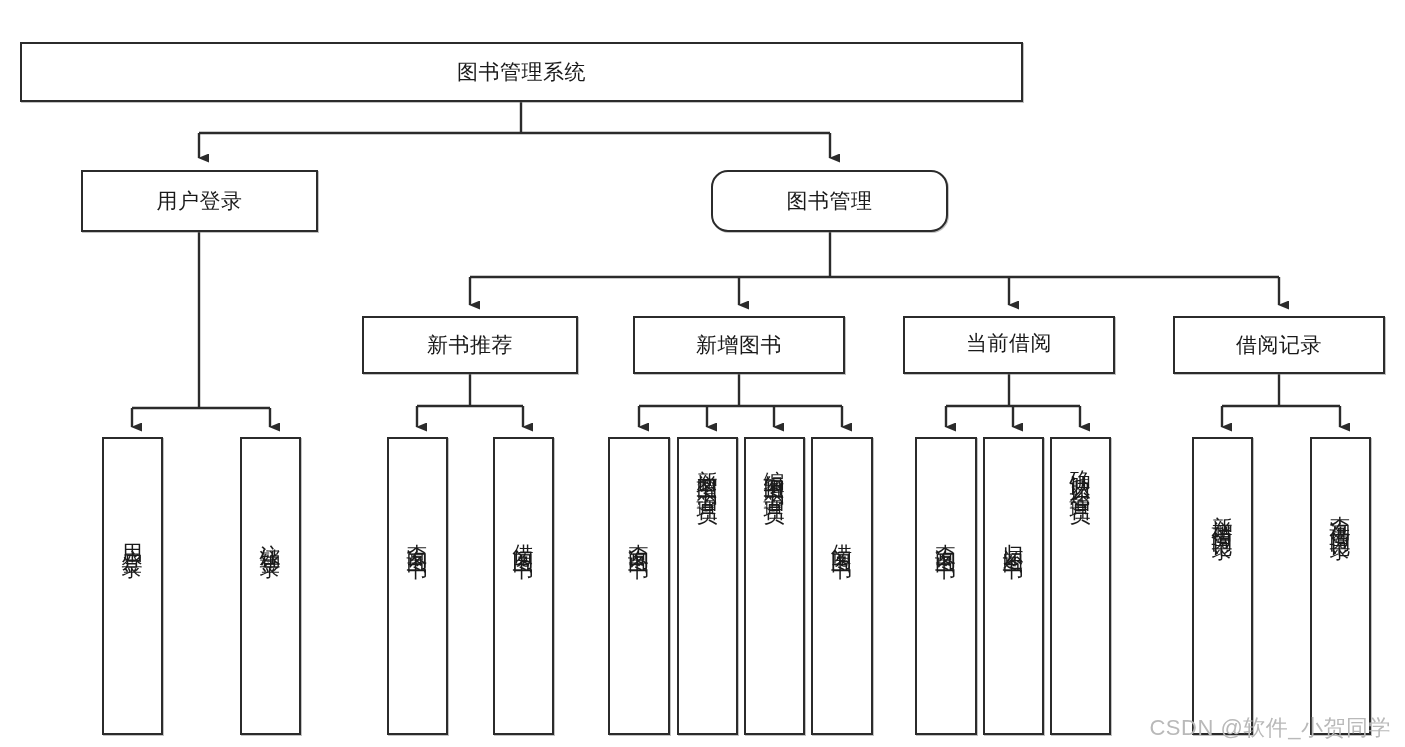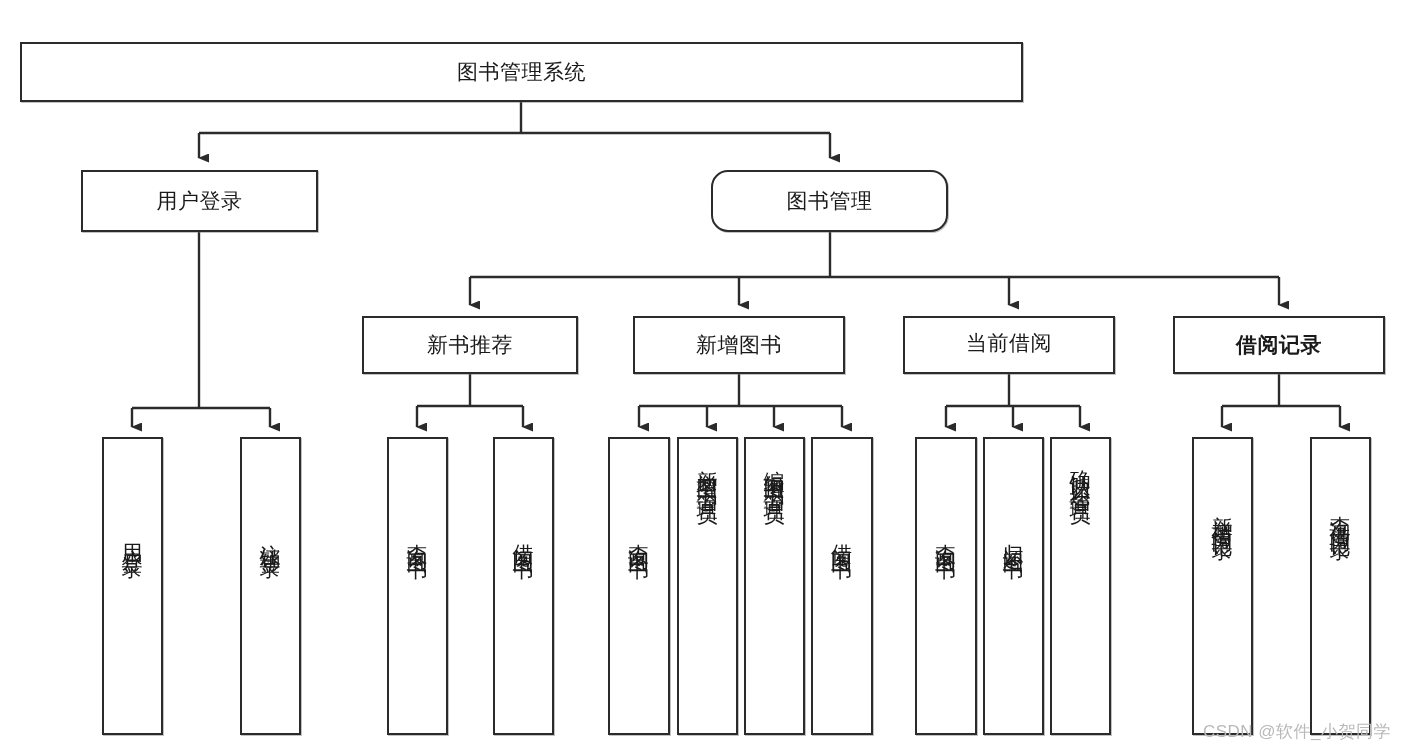--- a/index.html
+++ b/index.html
@@ -68,21 +68,21 @@
   }
   .conn {
     stroke: #2b2b2b;
     stroke-width: 2.4;
     fill: none;
   }
   .watermark {
     position: absolute;
     right: 14px;
     bottom: 4px;
-    font-size: 17px;
+    font-size: 22px;
     color: #b9b9b9;
     letter-spacing: 0.5px;
     white-space: nowrap;
     margin-top: 32px;
   }
 </style>
 </head>
 <body>
 
 <div id="diagram-root">
@@ -149,21 +149,21 @@
 
   <div class="node-box" style="left:362px; top:316px; width:216px; height:58px;">
     <span class="node-label">新书推荐</span>
   </div>
   <div class="node-box" style="left:633px; top:316px; width:212px; height:58px;">
     <span class="node-label">新增图书</span>
   </div>
   <div class="node-box" style="left:903px; top:316px; width:212px; height:58px;font-family:Liberation Mono, monospace;">
     <span class="node-label">当前借阅</span>
   </div>
-  <div class="node-box" style="left:1173px; top:316px; width:212px; height:58px;font-weight:bold;">
+  <div class="node-box" style="left:1173px; top:316px; width:212px; height:58px;">
     <span class="node-label">借阅记录</span>
   </div>
 
   <div class="node-box vertical mid" style="left:102px; top:437px; width:61px; height:298px;">
     <span class="node-label">用户登录</span>
   </div>
   <div class="node-box vertical mid" style="left:240px; top:437px; width:61px; height:298px;">
     <span class="node-label">注销登录</span>
   </div>
 

